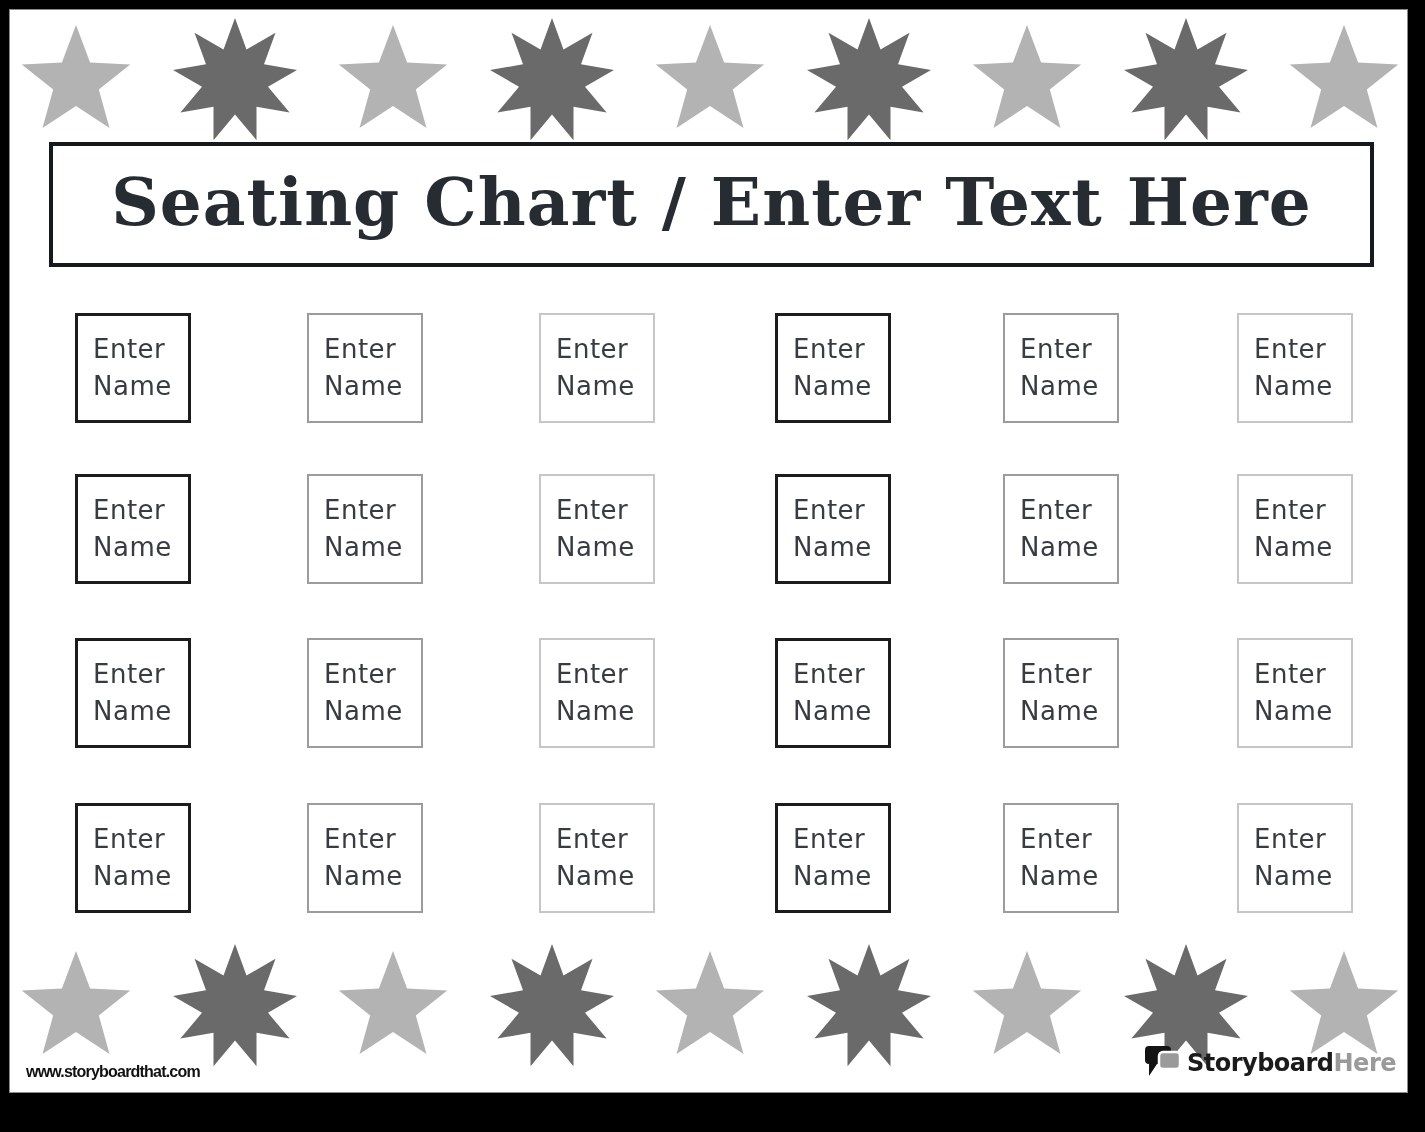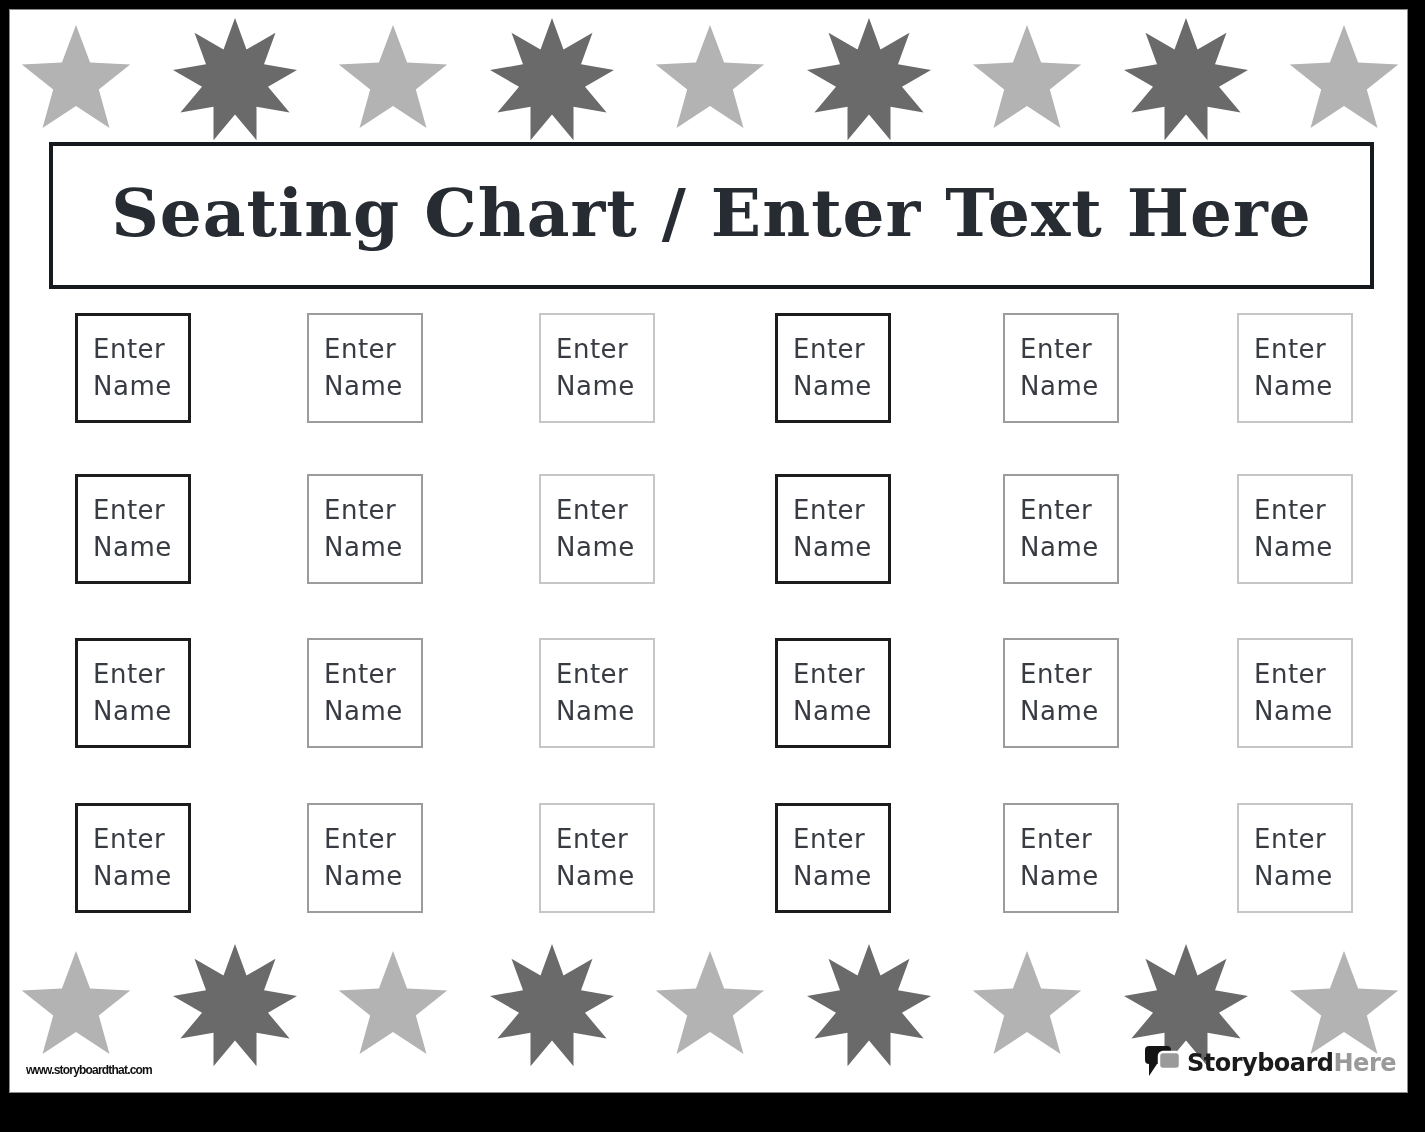--- a/index.html
+++ b/index.html
@@ -29,21 +29,21 @@
   }
   .star {
     position: absolute;
     z-index: 1;
   }
   .title-box {
     position: absolute;
     left: 39px;
     top: 132px;
     width: 1325px;
-    height: 147px;
+    height: 125px;
     border: 4px solid #16191d;
     box-sizing: border-box;
     display: flex;
     align-items: center;
     justify-content: center;
     background: #ffffff;
     z-index: 2;
   }
   .title-text {
     font-family: "DejaVu Serif", serif;
@@ -74,21 +74,21 @@
     letter-spacing: 0.5px;
     width: 90px;
     word-wrap: break-word;
   }
   .watermark {
     position: absolute;
     left: 16px;
     top: 1053px;
     font-family: "Liberation Sans", sans-serif;
     font-weight: bold;
-    font-size: 12px;
+    font-size: 16px;
     letter-spacing: -0.8px;
     color: #111111;
     z-index: 5;
   }
   .brand-logo {
     position: absolute;
     right: 11px;
     top: 1030px;
     height: 46px;
     display: flex;

